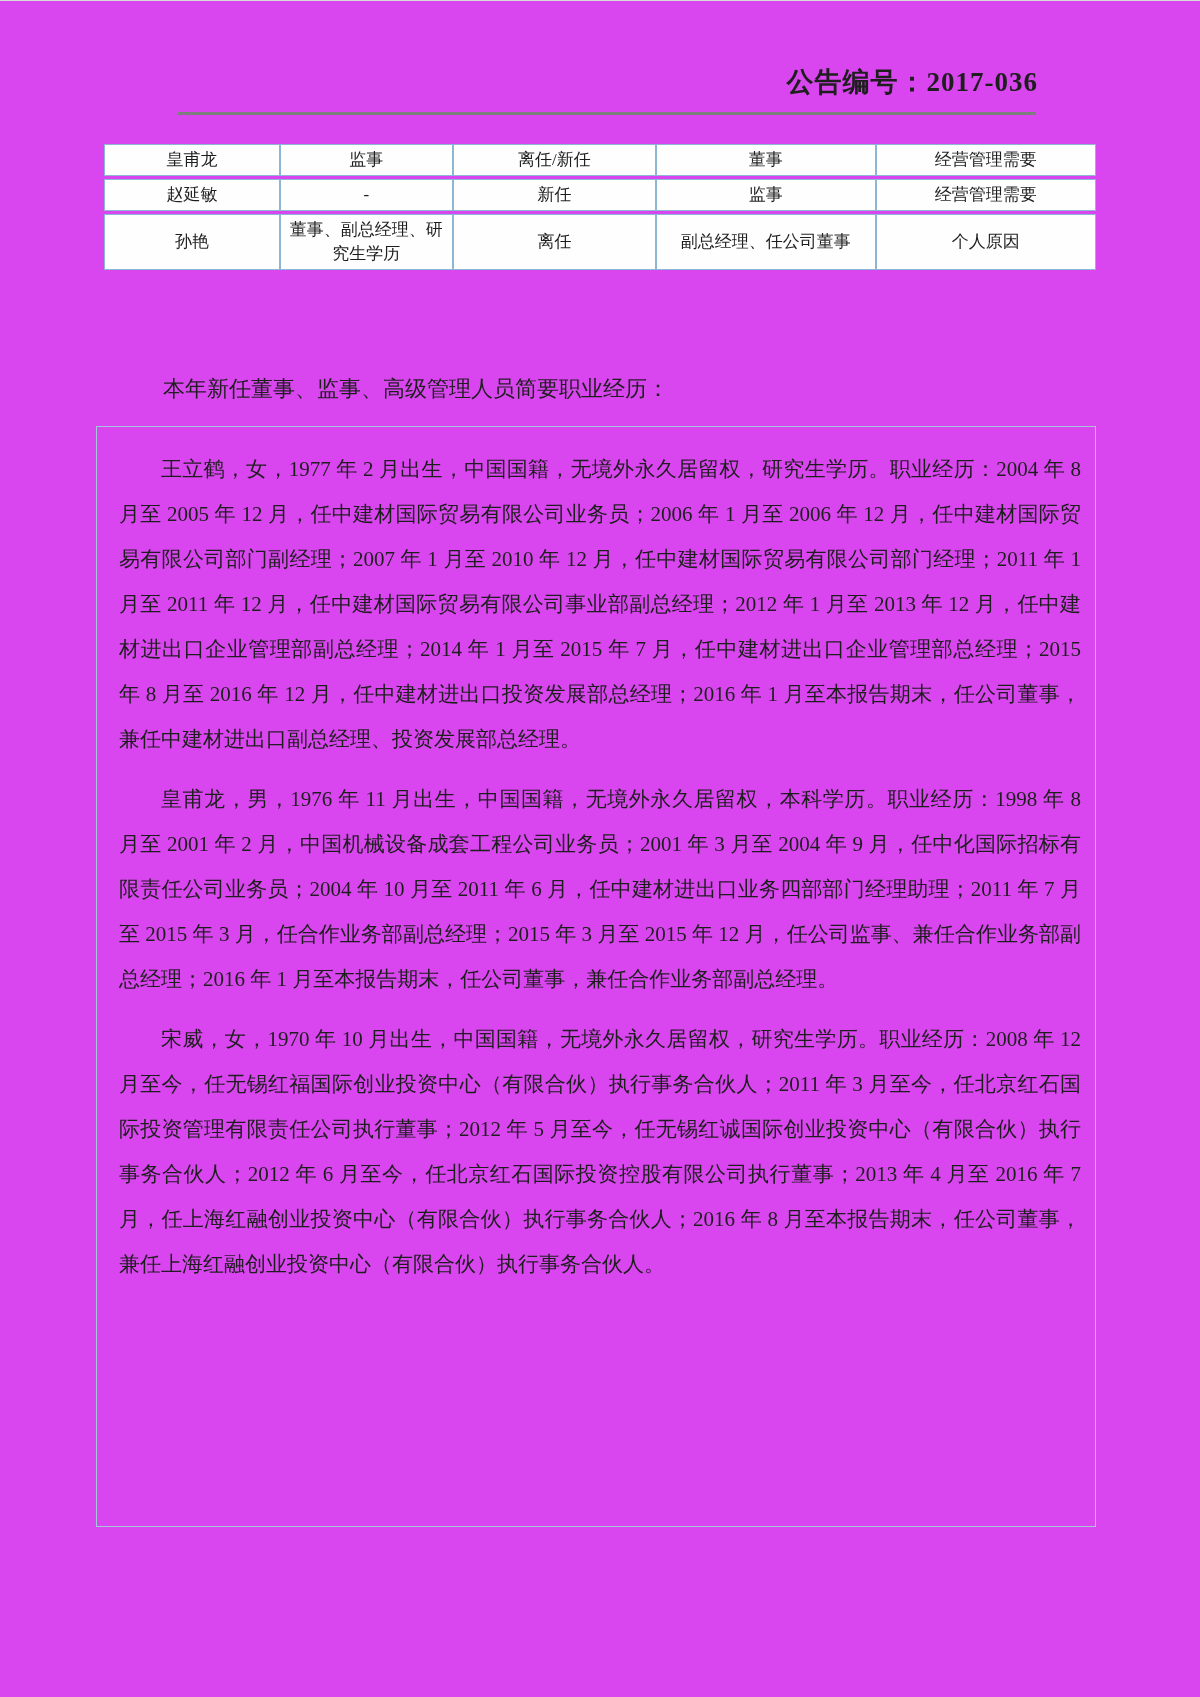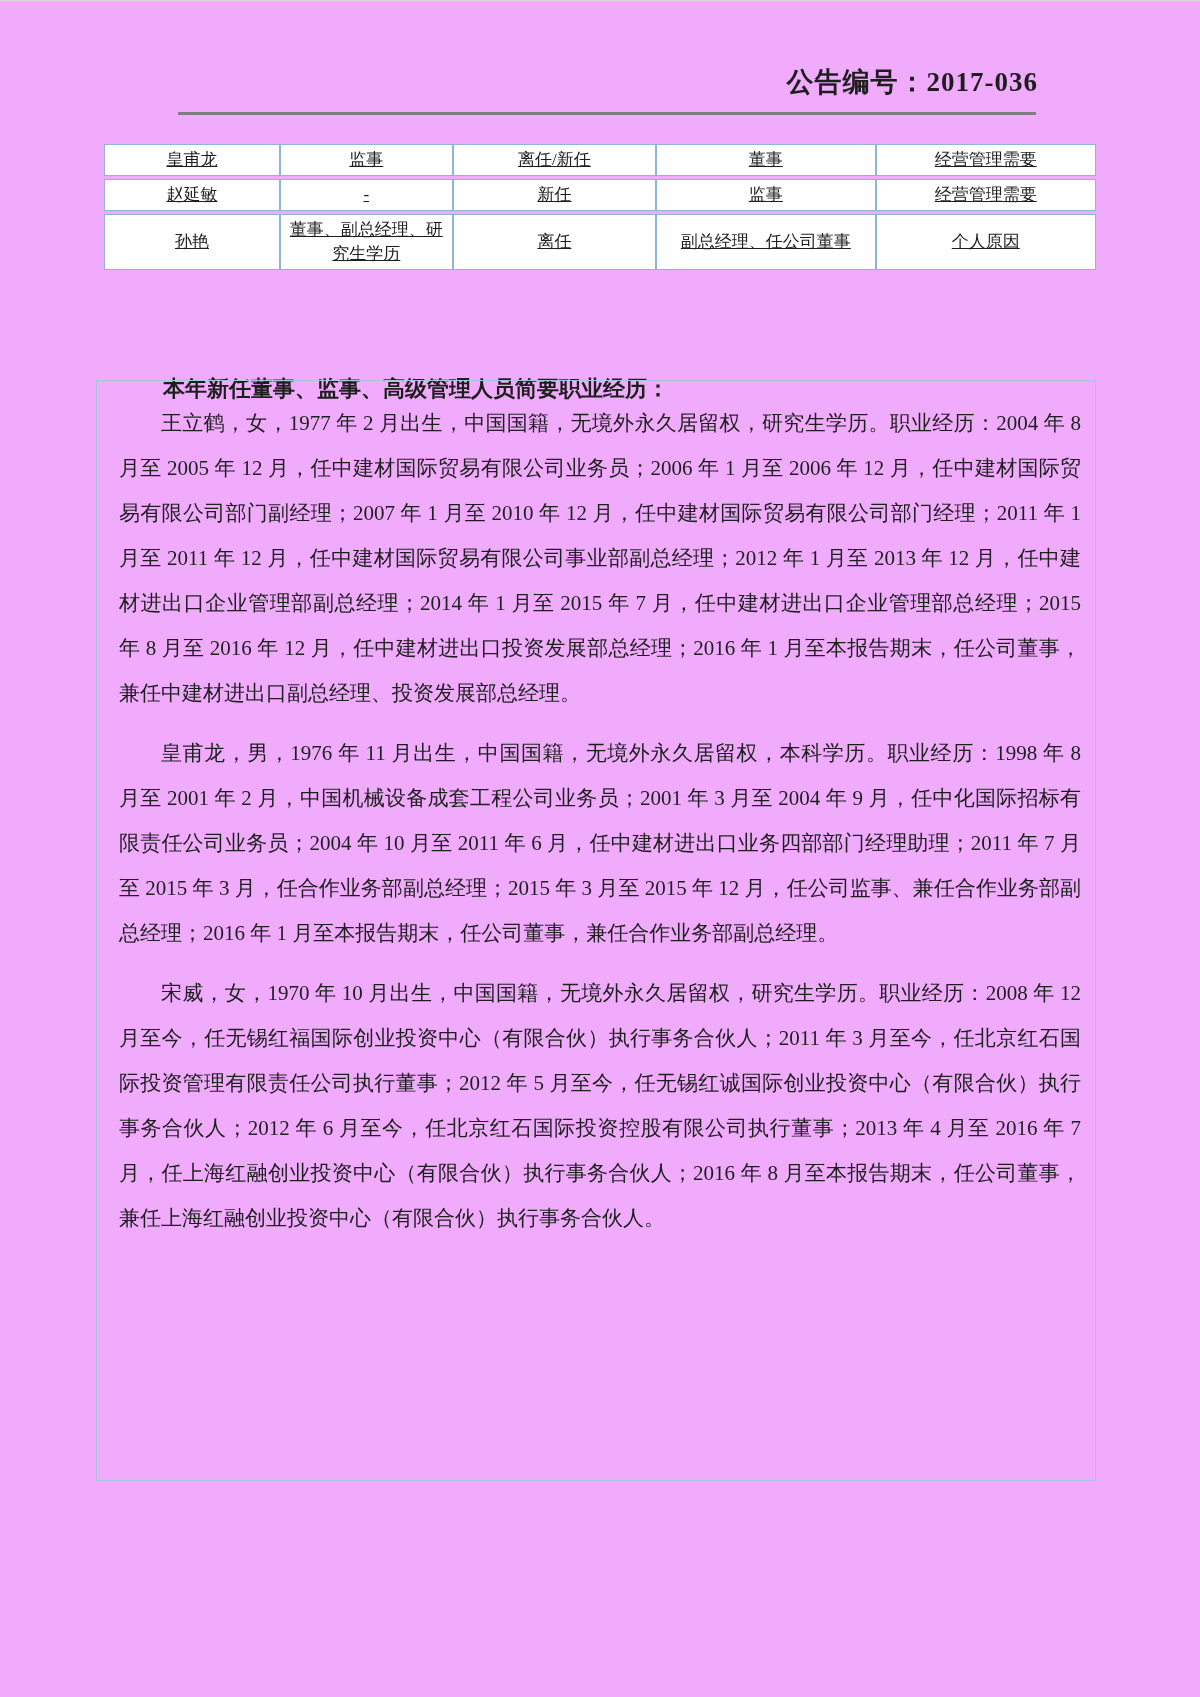--- a/index.html
+++ b/index.html
@@ -8,21 +8,21 @@
     background: #ffffff;
   }
   body {
     font-family: "Liberation Serif", "DejaVu Serif", serif;
     color: #1e1e1e;
   }
   .page {
     position: relative;
     width: 1200px;
     height: 1697px;
-    background: #f0abfc;
+    background: #d946ef;
     overflow: hidden;
     box-shadow: 0 1px 0 #d8d8d8 inset;
   }
   .announcement-no {
     position: absolute;
     top: 64px;
     left: 0;
     width: 1038px;
     text-align: right;
     font-size: 27px;
@@ -40,21 +40,20 @@
   }
   table.personnel {
     position: absolute;
     top: 141px;
     left: 104px;
     width: 992px;
     border-collapse: separate;
     border-spacing: 0 3px;
     font-size: 17px;
     table-layout: fixed;
-    text-decoration: underline;
   }
   table.personnel td {
     border: 1px solid #8cb6d4;
     text-align: center;
     vertical-align: middle;
     padding: 3px 8px;
     line-height: 24px;
     background: #fefefe;
     overflow: hidden;
   }
@@ -62,26 +61,26 @@
   .col-former { width: 163px; }
   .col-change { width: 192px; }
   .col-newpos { width: 207px; }
   .col-reason { width: 208px; }
 
   .section-heading {
     position: absolute;
     top: 374px;
     left: 163px;
     font-size: 22px;
-    font-weight: bold;
+    font-weight: normal;
     white-space: nowrap;
   }
   .bio-box {
     position: absolute;
-    top: 380px;
+    top: 426px;
     left: 96px;
     width: 1000px;
     height: 1101px;
     box-sizing: border-box;
     border: 1px solid #a6c6da;
     padding: 20px 14px 0 22px;
     overflow: hidden;
   }
   .bio-box p {
     margin: 0 0 15px 0;

